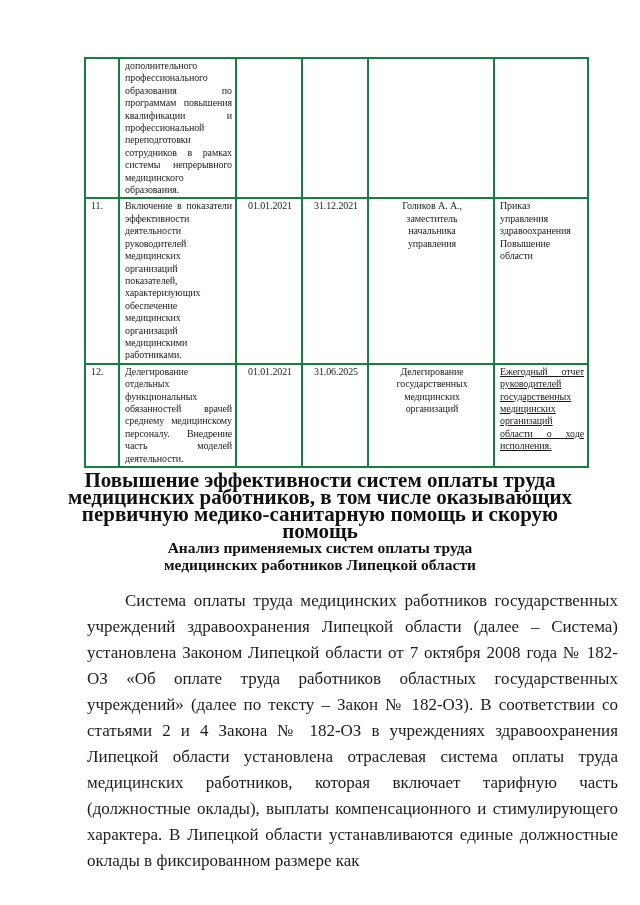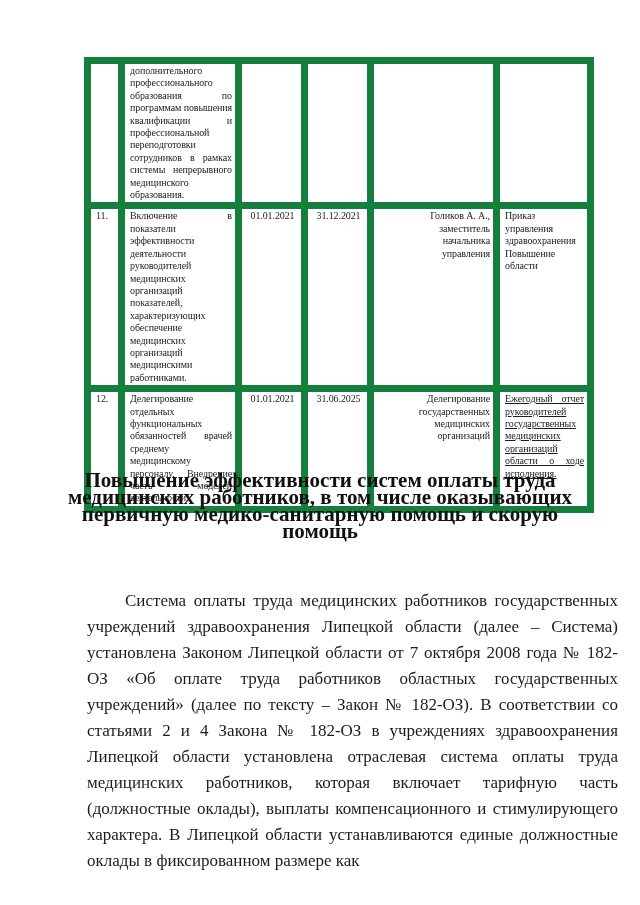--- a/index.html
+++ b/index.html
@@ -17,37 +17,37 @@
   
   table.plan {
     position: absolute;
     left: 84px;
     top: 57px;
     width: 503px;
     border-collapse: collapse;
     table-layout: fixed;
   }
   table.plan td {
-    border: 7px solid #15803d;
+    border: 2px solid #15803d;
     vertical-align: top;
     font-size: 10px;
     line-height: 12.4px;
     letter-spacing: -0.1px;
     padding: 1px 3px 1px 5px;
     color: #1c1c1c;
     overflow: hidden;
   }
   tr.row-10 { height: 138px; }
   tr.row-11 { height: 153px; }
   tr.row-12 { height: 100px; }
   td.cell-num  { text-align: left; padding-left: 5px; }
   td.cell-act  { text-align: justify; }
   td.cell-date { text-align: center; }
   td.cell-date-mid { text-align: center; vertical-align: middle; }
-  td.cell-resp { text-align: right; white-space: pre-line; }
+  td.cell-resp { text-align: center; white-space: pre-line; }
   td.cell-res-pre { text-align: left; white-space: pre-line; }
   td.cell-res-just { text-align: justify; text-decoration: underline; }
 
   
   .heading-main {
     position: absolute;
     left: 42px;
     top: 472px;
     width: 556px;
     text-align: center;
@@ -130,16 +130,18 @@
 государственных
 медицинских
 организаций</td>
         <td class="cell-res-just">Ежегодный отчет руководителей государственных медицинских организаций области о ходе исполнения.</td>
       </tr>
     </tbody>
   </table>
 
   <div class="heading-main">Повышение эффективности систем оплаты труда медицинских работников, в том числе оказывающих первичную медико-санитарную помощь и скорую помощь</div>
 
+  <div class="heading-sub">Анализ применяемых систем оплаты труда
+медицинских работников Липецкой области</div>
 
   <div class="body-paragraph">Система оплаты труда медицинских работников государственных учреждений здравоохранения Липецкой области (далее – Система) установлена Законом Липецкой области от 7 октября 2008 года № 182-ОЗ «Об оплате труда работников областных государственных учреждений» (далее по тексту – Закон № 182-ОЗ). В соответствии со статьями 2 и 4 Закона № 182-ОЗ в учреждениях здравоохранения Липецкой области установлена отраслевая система оплаты труда медицинских работников, которая включает тарифную часть (должностные оклады), выплаты компенсационного и стимулирующего характера. В Липецкой области устанавливаются единые должностные оклады в фиксированном размере как</div>
 
 </div>
 
 </body></html>

